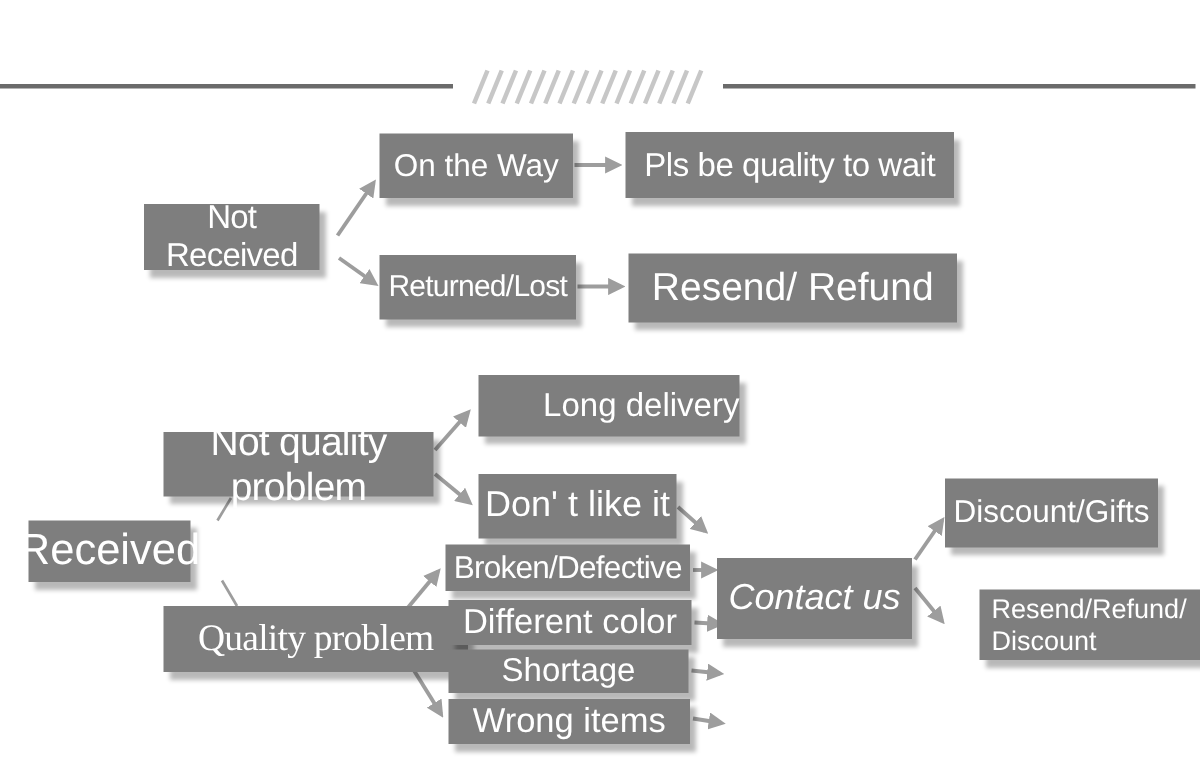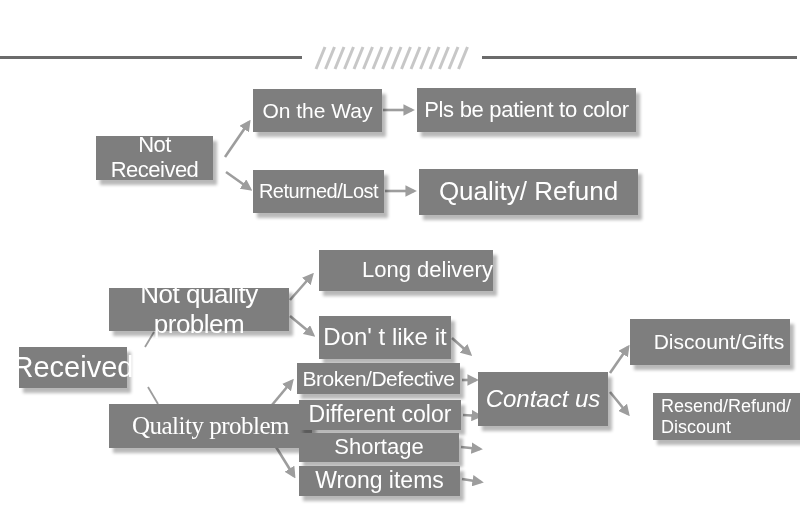--- a/index.html
+++ b/index.html
@@ -96,31 +96,31 @@
       <line class="edge" x1="463" y1="415" x2="480" y2="416" stroke-width="2.6" marker-end="url(#ah)"></line>
       <line class="edge" x1="461" y1="447" x2="480" y2="449" stroke-width="2.6" marker-end="url(#ah)"></line>
       <line class="edge" x1="462" y1="479" x2="481" y2="482" stroke-width="2.6" marker-end="url(#ah)"></line>
       <line class="edge" x1="610" y1="373" x2="628" y2="347" stroke-width="2.6" marker-end="url(#ah)"></line>
       <line class="edge" x1="610" y1="392" x2="628" y2="414" stroke-width="2.6" marker-end="url(#ah)"></line>
     </svg>
 
   <div id="nodes">
       <div class="node" style="left: 96px; top: 136px; width: 117px; height: 44px; font-size: 22px; letter-spacing: -0.5px;">Not Received</div>
       <div class="node" style="left: 253px; top: 89px; width: 129px; height: 43px; font-size: 21px;">On the Way</div>
-      <div class="node" style="left: 417px; top: 88px; width: 219px; height: 44px; font-size: 22px; letter-spacing: -0.3px;">Pls be patient to color</div>
+      <div class="node" style="left: 417px; top: 88px; width: 219px; height: 44px; font-size: 22px; letter-spacing: -0.3px;">Pls be quality to wait</div>
       <div class="node" style="left: 253px; top: 170px; width: 131px; height: 43px; font-size: 20px; letter-spacing: -0.5px;">Returned/Lost</div>
-      <div class="node" style="left: 419px; top: 169px; width: 219px; height: 46px; font-size: 26px;">Quality/ Refund</div>
+      <div class="node" style="left: 419px; top: 169px; width: 219px; height: 46px; font-size: 26px;">Resend/ Refund</div>
       <div class="node" style="left: 19px; top: 347px; width: 108px; height: 41px; font-size: 29px;">Received</div>
       <div class="node" style="left: 109px; top: 288px; width: 180px; height: 43px; font-size: 26px; letter-spacing: -0.5px;">Not quality problem</div>
       <div class="node" style="left: 109px; top: 404px; width: 203px; height: 44px; font-size: 25px; letter-spacing: -0.5px; font-family: Liberation Serif, serif;">Quality problem</div>
       <div class="node" style="left: 319px; top: 250px; width: 131px; height: 41px; font-size: 22px; padding-left: 43px;">Long delivery</div>
       <div class="node" style="left: 319px; top: 316px; width: 132px; height: 43px; font-size: 24px;">Don' t like it</div>
       <div class="node" style="left: 297px; top: 363px; width: 163px; height: 31px; font-size: 21px; letter-spacing: -0.5px;">Broken/Defective</div>
       <div class="node" style="left: 299px; top: 400px; width: 162px; height: 30px; font-size: 23px;">Different color</div>
       <div class="node" style="left: 299px; top: 433px; width: 160px; height: 29px; font-size: 22px;">Shortage</div>
       <div class="node" style="left: 299px; top: 466px; width: 161px; height: 30px; font-size: 23px;">Wrong items</div>
       <div class="node" style="left: 478px; top: 372px; width: 130px; height: 54px; font-size: 24px; font-style: italic;">Contact us</div>
-      <div class="node" style="left: 630px; top: 319px; width: 142px; height: 46px; font-size: 21px; padding-left: 18px;">Discount/Gifts</div>
+      <div class="node" style="left: 630px; top: 319px; width: 142px; height: 46px; font-size: 21px;">Discount/Gifts</div>
       <div class="node align-left" style="left: 653px; top: 393px; width: 140px; height: 47px; font-size: 18px;">Resend/Refund/
 Discount</div>
     </div>
 
 </div>
 
 </body></html>

